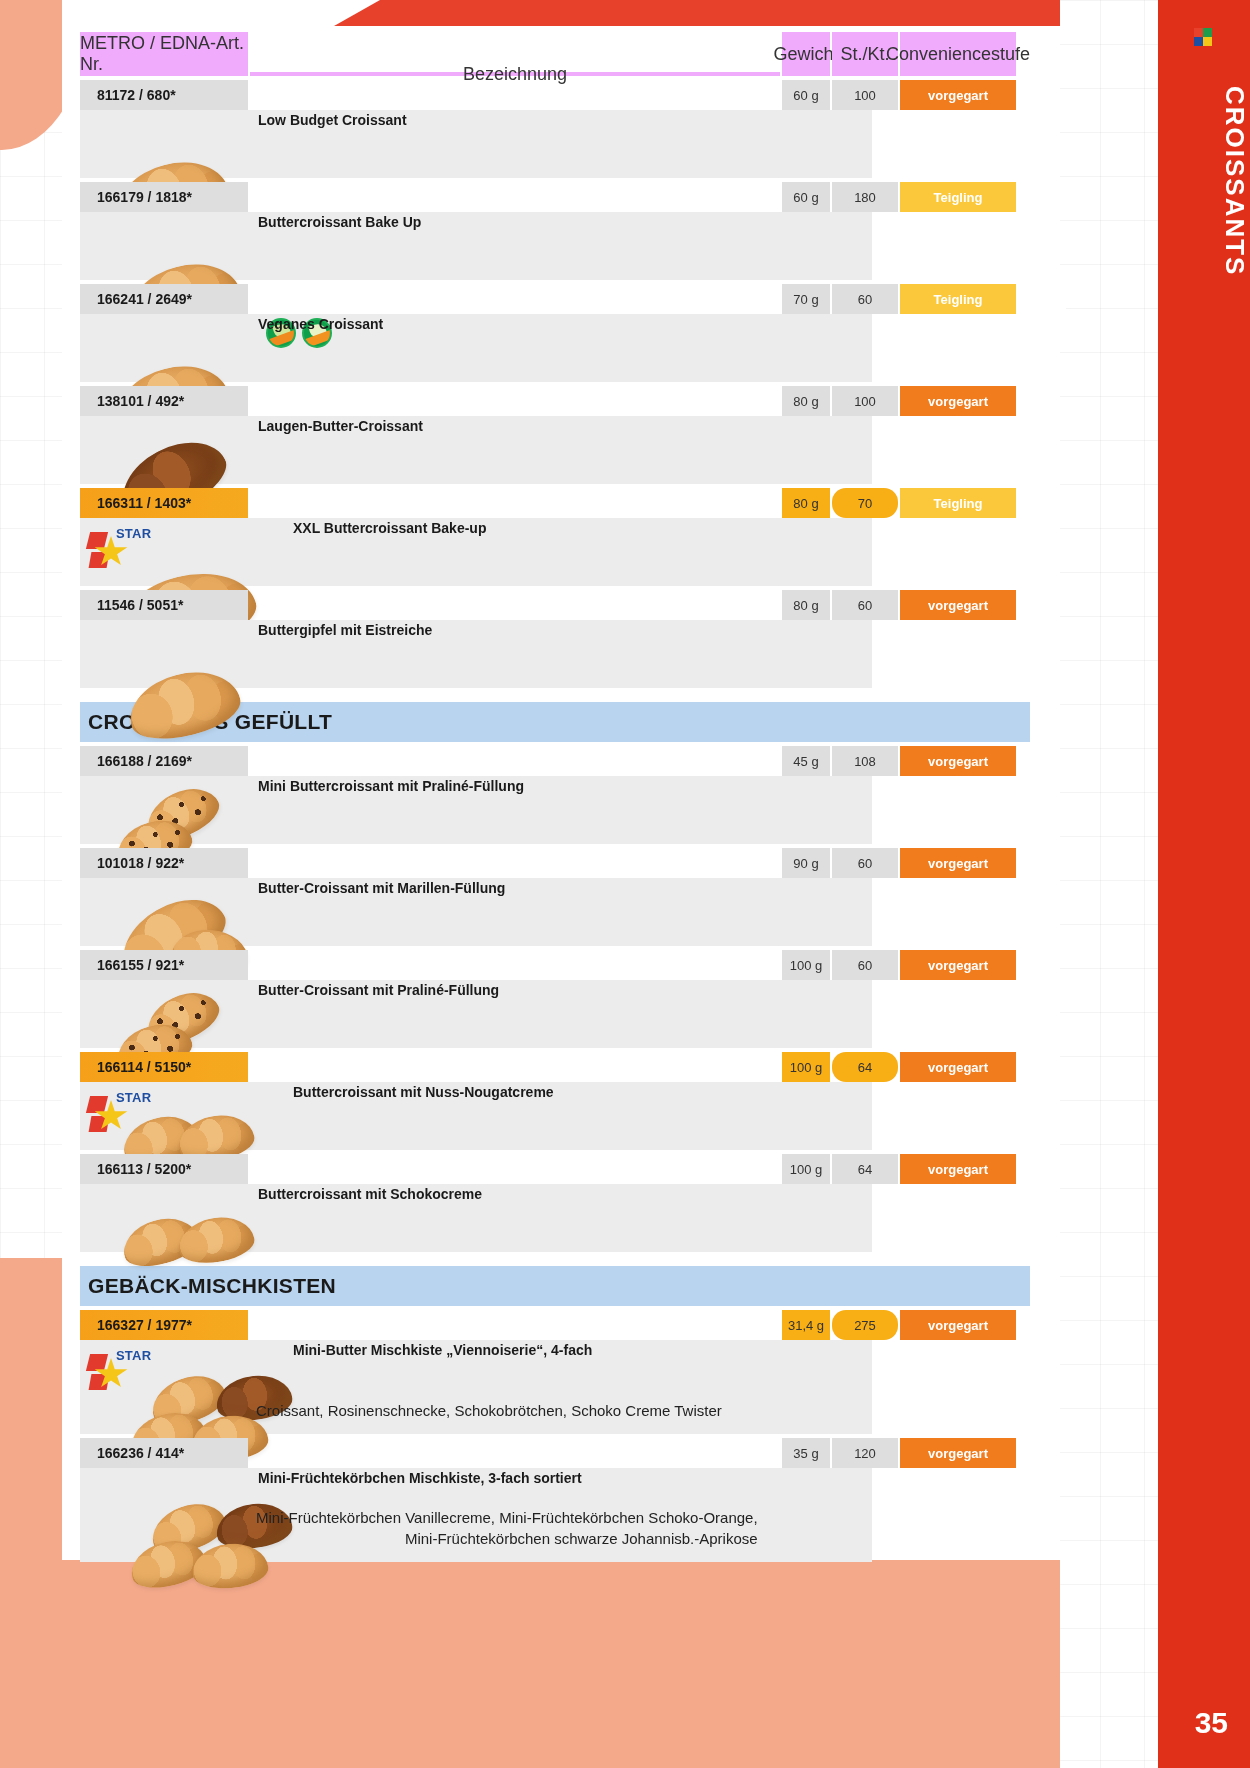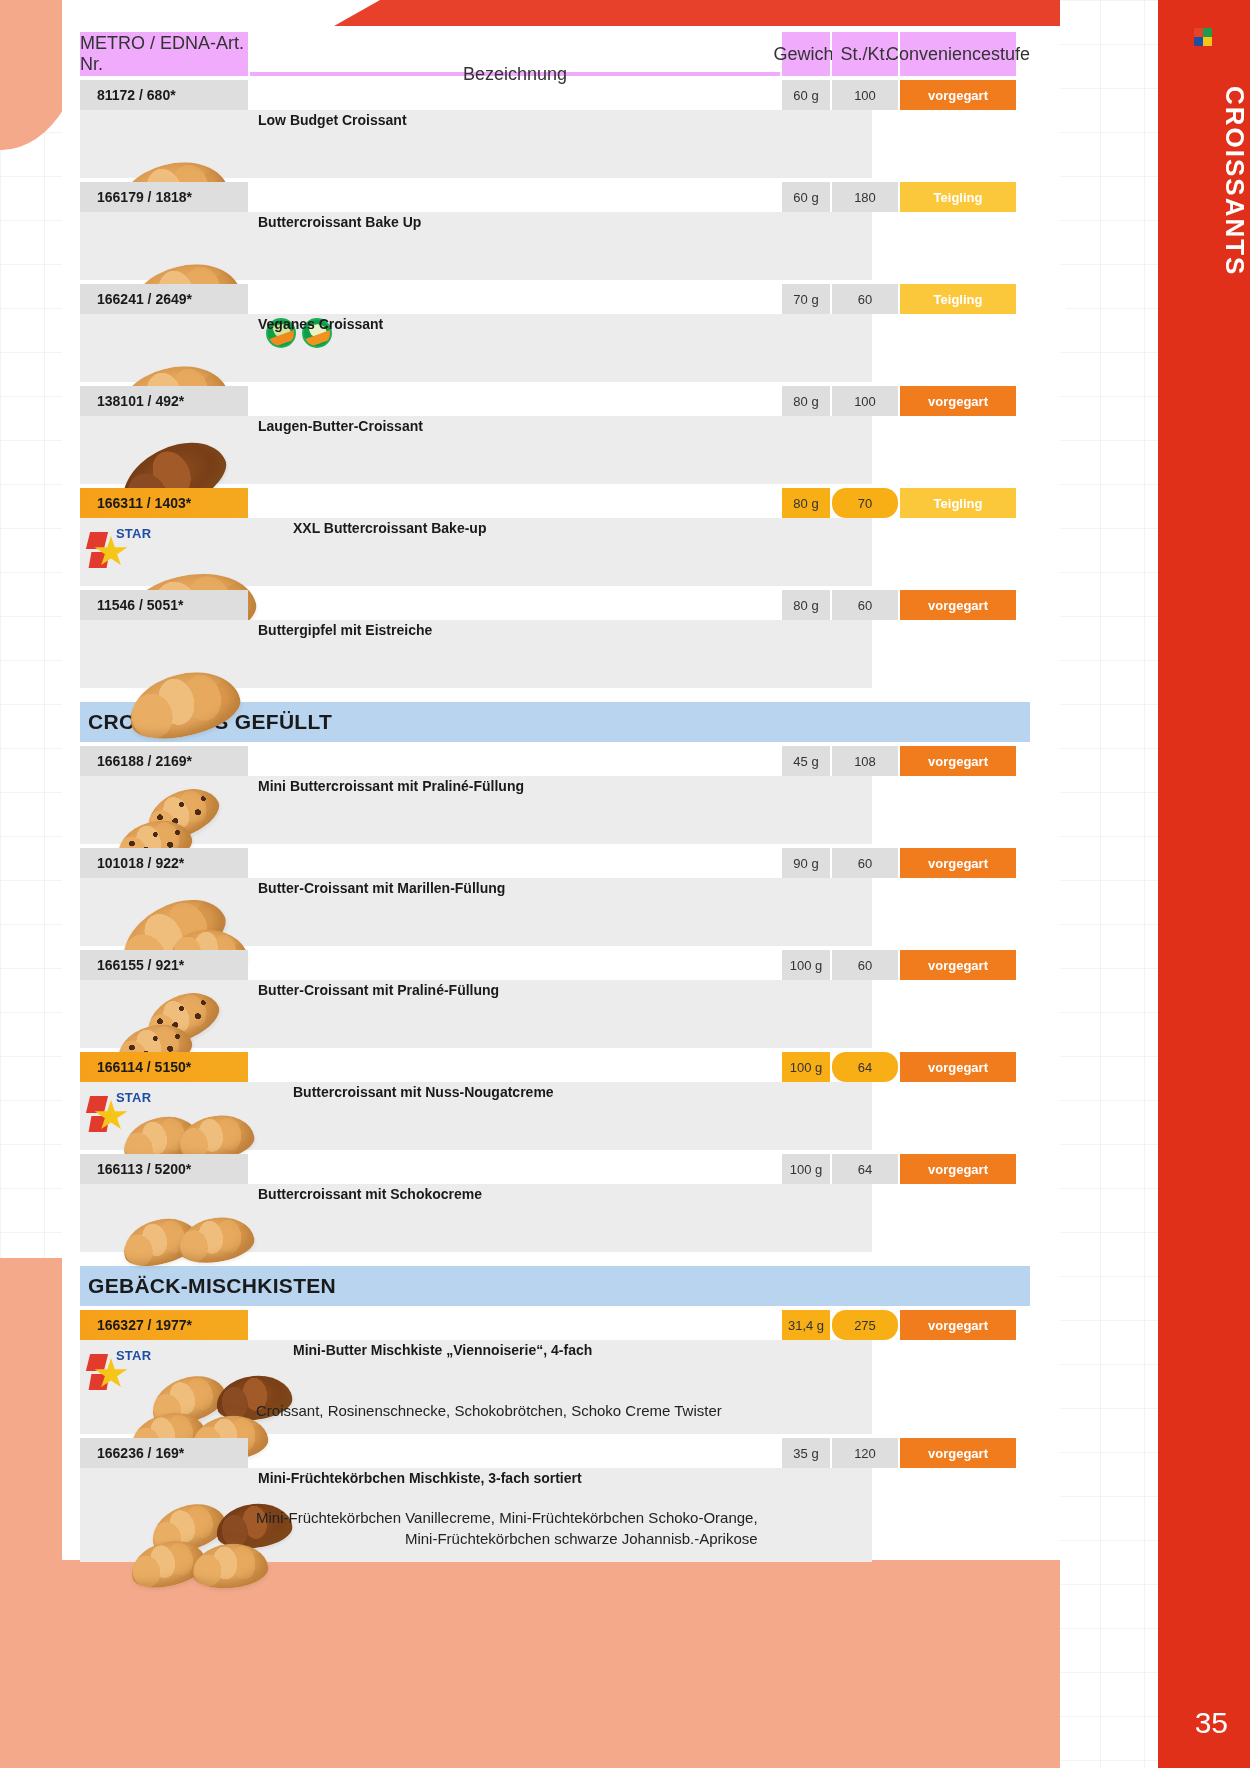--- a/index.html
+++ b/index.html
@@ -75,21 +75,21 @@
     padding-left: 22px;
   }
   .rail-logo {
     position:absolute; top: 28px; left: 36px;
     width: 18px; height: 18px;
     display:grid; grid-template-columns: 9px 9px; grid-template-rows: 9px 9px;
   }
   .rail-logo i { display:block; }
   .page-number {
     position: absolute; bottom: 28px; right: 22px;
-    color: #ffffff; font-size: 30px; font-weight: 400;
+    color: #ffffff; font-size: 30px; font-weight: 700;
   }
 
   
   .table-wrap { position: absolute; top: 32px; left: 80px; width: 950px; }
 
   .thead { display: flex; height: 44px; gap: 2px; }
   .thead .cell {
     background: #f0abfc; display:flex; align-items:center; justify-content:center;
     font-size: 18px; color:#333;
   }
@@ -462,21 +462,21 @@
               <div class="star-red1"></div>
               <div class="star-red2"></div>
               <div class="star-shape"></div>
               <div class="txt">STAR</div>
             </div>
             <div class="desc">Croissant, Rosinenschnecke, Schokobrötchen, Schoko Creme Twister</div>
           </div>
         </div>
         <div class="block">
           <div class="prow">
-            <div class="cell c-art">166236 / 169*</div>
+            <div class="cell c-art">166236 / 414*</div>
             <div class="cell c-name">Mini-Früchtekörbchen Mischkiste, 3-fach sortiert</div>
             <div class="cell c-weight">35 g</div>
             <div class="cell c-units">120</div>
             <div class="cell c-conv conv-vorgegart">vorgegart</div>
           </div>
           <div class="pbody tall">
             <div class="art">
               <div class="croissant small" style="left:34px;top:-62px;transform:rotate(-20deg);"></div>
               <div class="croissant small dark" style="left:100px;top:-64px;transform:rotate(-8deg);"></div>
               <div class="croissant small" style="left:14px;top:-26px;transform:rotate(-14deg);"></div>

